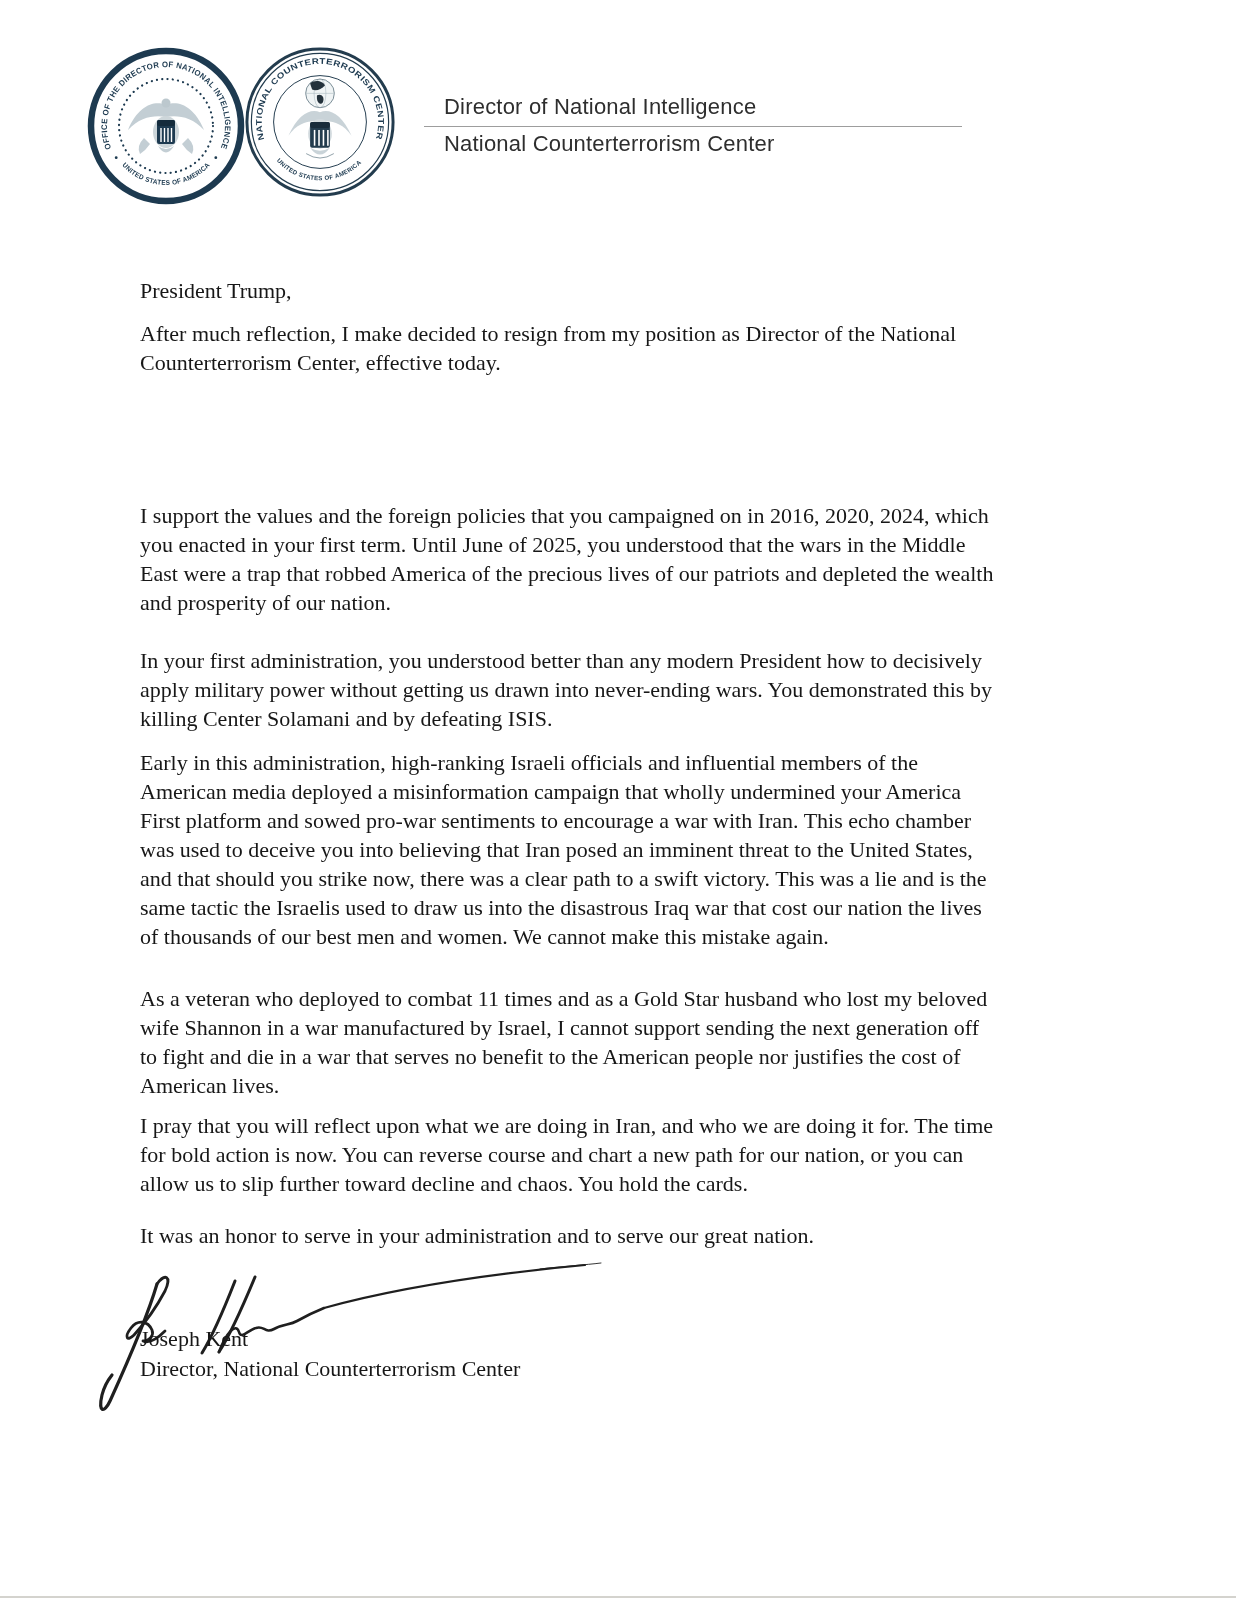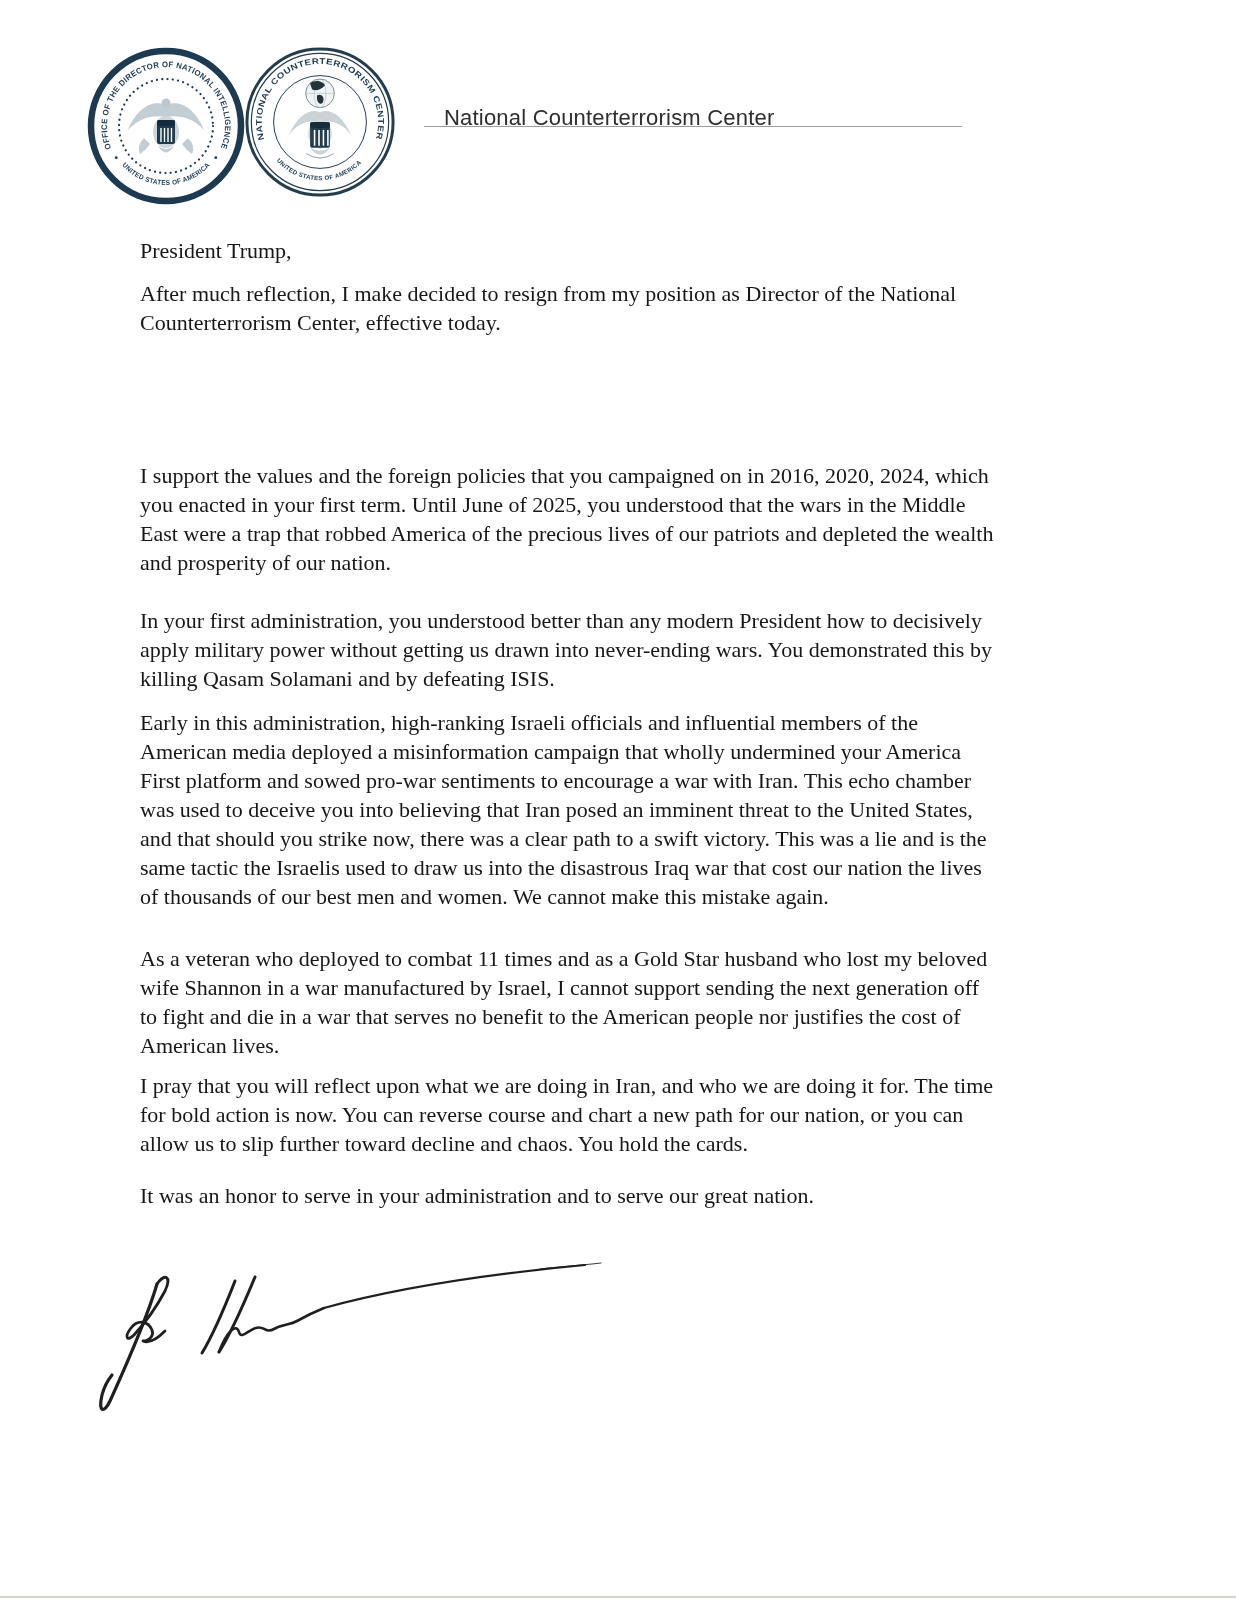--- a/index.html
+++ b/index.html
@@ -38,20 +38,21 @@
   }
   
   .para {
     position: absolute;
     left: 140px;
     width: 1040px;
     font-size: 22px;
     line-height: 29px;
     white-space: pre-line;
     color: #171717;
+    margin-top: 40px;
   }
   
   #signature-svg { position: absolute; left: 85px; top: 1244px; width: 545px; height: 175px; }
   .signer-block {
     position: absolute;
     left: 140px;
     top: 1324px;
     font-size: 22px;
     line-height: 30px;
     color: #171717;
@@ -130,34 +131,35 @@
     </g>
     <text class="seal-arc-text" font-size="8.3" letter-spacing="0.4" fill="#233c4e">
       <textPath href="#s2top" startOffset="8" textLength="220" lengthAdjust="spacingAndGlyphs">NATIONAL COUNTERTERRORISM CENTER</textPath>
     </text>
     <text class="seal-arc-text" font-size="6.2" letter-spacing="0.3" fill="#233c4e">
       <textPath href="#s2bot" startOffset="2" textLength="96" lengthAdjust="spacingAndGlyphs">UNITED STATES OF AMERICA</textPath>
     </text>
   </svg>
 
   <div class="org-lines">
+    <div class="org-line1">Director of National Intelligence</div>
     <div class="org-line2">National Counterterrorism Center</div>
   </div>
   <div class="org-underline"></div>
 
   <p class="para" style="top:236px">President Trump,</p>
   <p class="para" style="top:279px">After much reflection, I make decided to resign from my position as Director of the National
 Counterterrorism Center, effective today.</p>
   <p class="para" style="top:461px">I support the values and the foreign policies that you campaigned on in 2016, 2020, 2024, which
 you enacted in your first term. Until June of 2025, you understood that the wars in the Middle
 East were a trap that robbed America of the precious lives of our patriots and depleted the wealth
 and prosperity of our nation.</p>
   <p class="para" style="top:606px">In your first administration, you understood better than any modern President how to decisively
 apply military power without getting us drawn into never-ending wars. You demonstrated this by
-killing Qasam Solamani and by defeating ISIS.</p>
+killing Center Solamani and by defeating ISIS.</p>
   <p class="para" style="top:708px">Early in this administration, high-ranking Israeli officials and influential members of the
 American media deployed a misinformation campaign that wholly undermined your America
 First platform and sowed pro-war sentiments to encourage a war with Iran. This echo chamber
 was used to deceive you into believing that Iran posed an imminent threat to the United States,
 and that should you strike now, there was a clear path to a swift victory. This was a lie and is the
 same tactic the Israelis used to draw us into the disastrous Iraq war that cost our nation the lives
 of thousands of our best men and women. We cannot make this mistake again.</p>
   <p class="para" style="top:944px">As a veteran who deployed to combat 11 times and as a Gold Star husband who lost my beloved
 wife Shannon in a war manufactured by Israel, I cannot support sending the next generation off
 to fight and die in a war that serves no benefit to the American people nor justifies the cost of
@@ -177,15 +179,19 @@
       <path stroke-width="3" d="M 150,37 C 141,60 128,91 117,109"></path>
       <path stroke-width="3" d="M 170,33 C 160,57 147,88 134,108"></path>
 
       <path stroke-width="2.6" d="M 134,108 C 141,89 151,78 154,88 C 156,96 163,86 171,84 C 179,81 180,90 189,85 C 198,80 205,81 212,77 C 221,72 229,68 239,64"></path>
 
       <path stroke-width="2.2" d="M 239,64 C 315,43 415,29 500,21"></path>
       <path stroke-width="0.9" d="M 455,25 C 480,22 500,21 516,19"></path>
     </g>
   </svg>
 
+  <div class="signer-block">
+    <div>Joseph Kent</div>
+    <div>Director, National Counterterrorism Center</div>
+  </div>
 
   <div class="scan-bottom-edge"></div>
 </div>
 
 </body></html>

